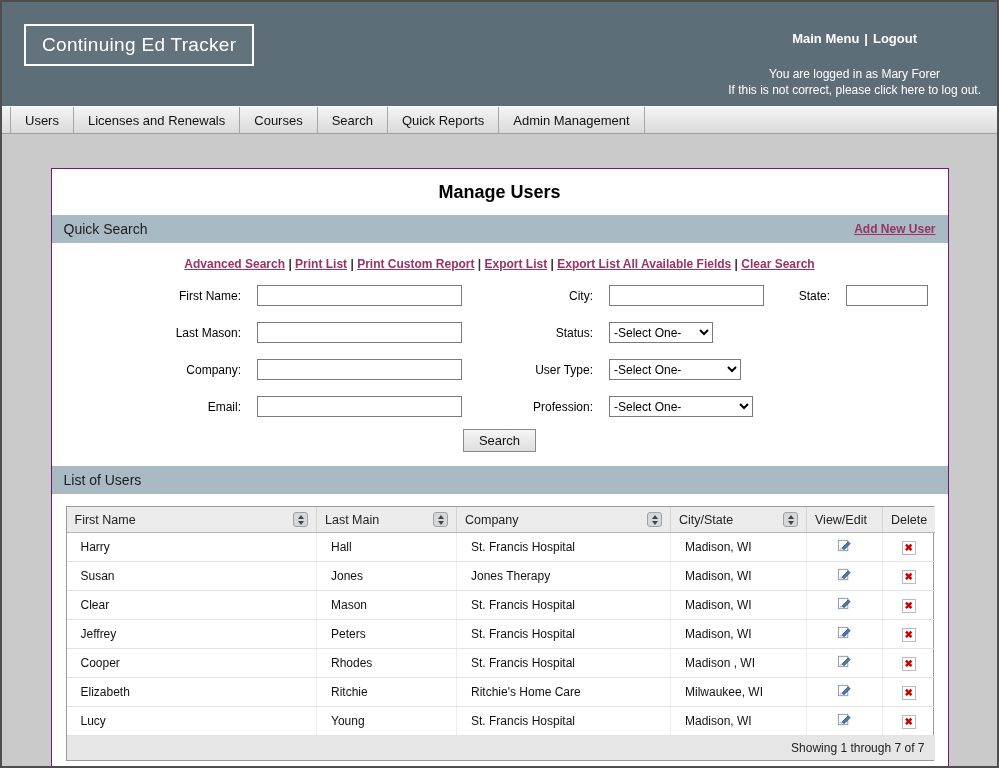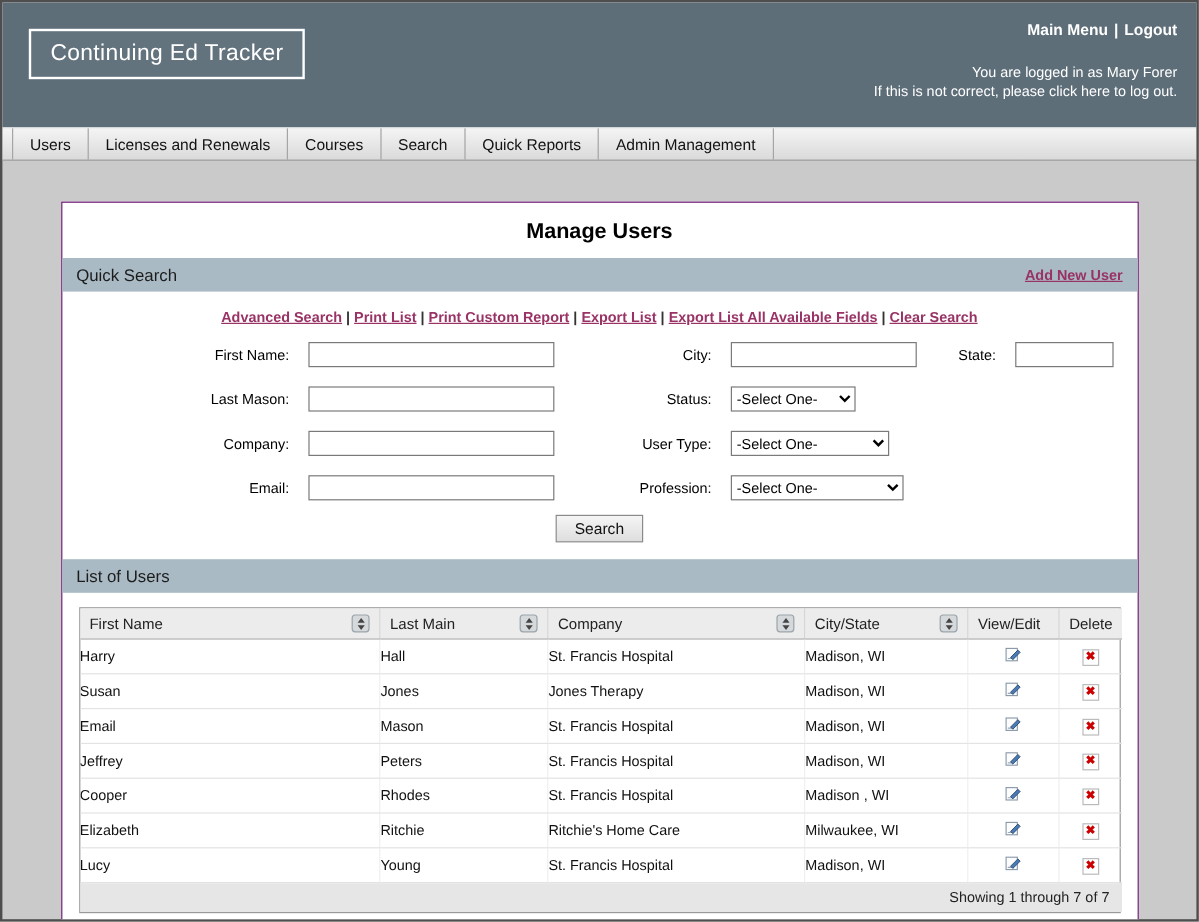--- a/index.html
+++ b/index.html
@@ -18,21 +18,21 @@
     overflow:hidden;
   }
   
   .topbar{position:relative;height:104px;background:var(--header-bg)}
   .logo-box{
     position:absolute;left:22px;top:22px;
     border:2px solid #fff;padding:8px 16px;
     color:#fff;font-size:19px;font-weight:normal;letter-spacing:.3px;
     background:rgba(255,255,255,0.04);
   }
-  .top-right{position:absolute;right:16px;top:15px;text-align:right;color:#fff}
+  .top-right{position:absolute;right:16px;top:29px;text-align:center;color:#fff}
   .menu-links{font-size:13px;font-weight:bold}
   .menu-links a{color:#fff;text-decoration:none;cursor:pointer}
   .menu-sep{margin:0 5px;font-weight:bold}
   .login-info{margin-top:20px;font-size:12px;line-height:1.35;color:#fff}
   .login-info a{color:#fff;text-decoration:none;cursor:pointer}
   
   .navbar{
     display:flex;height:28px;
     background:linear-gradient(#f4f4f4,#dadada);
     border-top:1px solid #fdfdfd;border-bottom:1px solid #9e9e9e;
@@ -87,21 +87,21 @@
   .hdr{display:flex;justify-content:space-between;align-items:center}
   .c-first{width:250px}.c-last{width:140px}.c-company{width:214px}
   .c-city{width:136px}.c-view{width:76px}.c-del{width:52px}
   .sort{
     display:inline-flex;flex-direction:column;gap:2px;align-items:center;justify-content:center;
     width:15px;height:15px;background:#d6d9db;border:1px solid #9aa4aa;border-radius:3px;cursor:pointer;
   }
   .sort .up{width:0;height:0;border-left:3px solid transparent;border-right:3px solid transparent;border-bottom:4px solid #444}
   .sort .down{width:0;height:0;border-left:3px solid transparent;border-right:3px solid transparent;border-top:4px solid #444}
   tbody td{
-    padding:5px 0;border-bottom:1px solid #e3e3e3;border-right:1px solid #efefef;
+    padding:5px 14px;border-bottom:1px solid #e3e3e3;border-right:1px solid #efefef;
     color:#111;height:25px;overflow:hidden;white-space:nowrap;
   }
   tbody td:last-child{border-right:none}
   .icon-cell{text-align:center}
   .edit-btn{display:inline-block;cursor:pointer;line-height:0}
   .del-btn{
     display:inline-flex;align-items:center;justify-content:center;
     width:14px;height:14px;border:1px solid #bbb;background:#fff;
     color:var(--del);font-size:10px;font-weight:bold;cursor:pointer;line-height:1;
   }
@@ -273,21 +273,21 @@
                 <td>Jones Therapy</td>
                 <td>Madison, WI</td>
                 <td class="icon-cell"><span class="edit-btn"><svg width="15" height="15" viewBox="0 0 16 16">
                       <rect x="1.5" y="2.5" width="10" height="11" fill="#fdfdfd" stroke="#8899aa"></rect>
                       <line x1="3" y1="11.5" x2="8" y2="11.5" stroke="#99a9b9"></line>
                       <path d="M5.5 10.5 L12 4 L14 6 L7.5 12.5 Z" fill="#4a7ab5" stroke="#2c4a6e" stroke-width="0.8"></path>
                     </svg></span></td>
                 <td class="icon-cell"><span class="del-btn">✖</span></td>
               </tr>
               <tr>
-                <td>Email</td>
+                <td>Clear</td>
                 <td>Mason</td>
                 <td>St. Francis Hospital</td>
                 <td>Madison, WI</td>
                 <td class="icon-cell"><span class="edit-btn"><svg width="15" height="15" viewBox="0 0 16 16">
                       <rect x="1.5" y="2.5" width="10" height="11" fill="#fdfdfd" stroke="#8899aa"></rect>
                       <line x1="3" y1="11.5" x2="8" y2="11.5" stroke="#99a9b9"></line>
                       <path d="M5.5 10.5 L12 4 L14 6 L7.5 12.5 Z" fill="#4a7ab5" stroke="#2c4a6e" stroke-width="0.8"></path>
                     </svg></span></td>
                 <td class="icon-cell"><span class="del-btn">✖</span></td>
               </tr>

